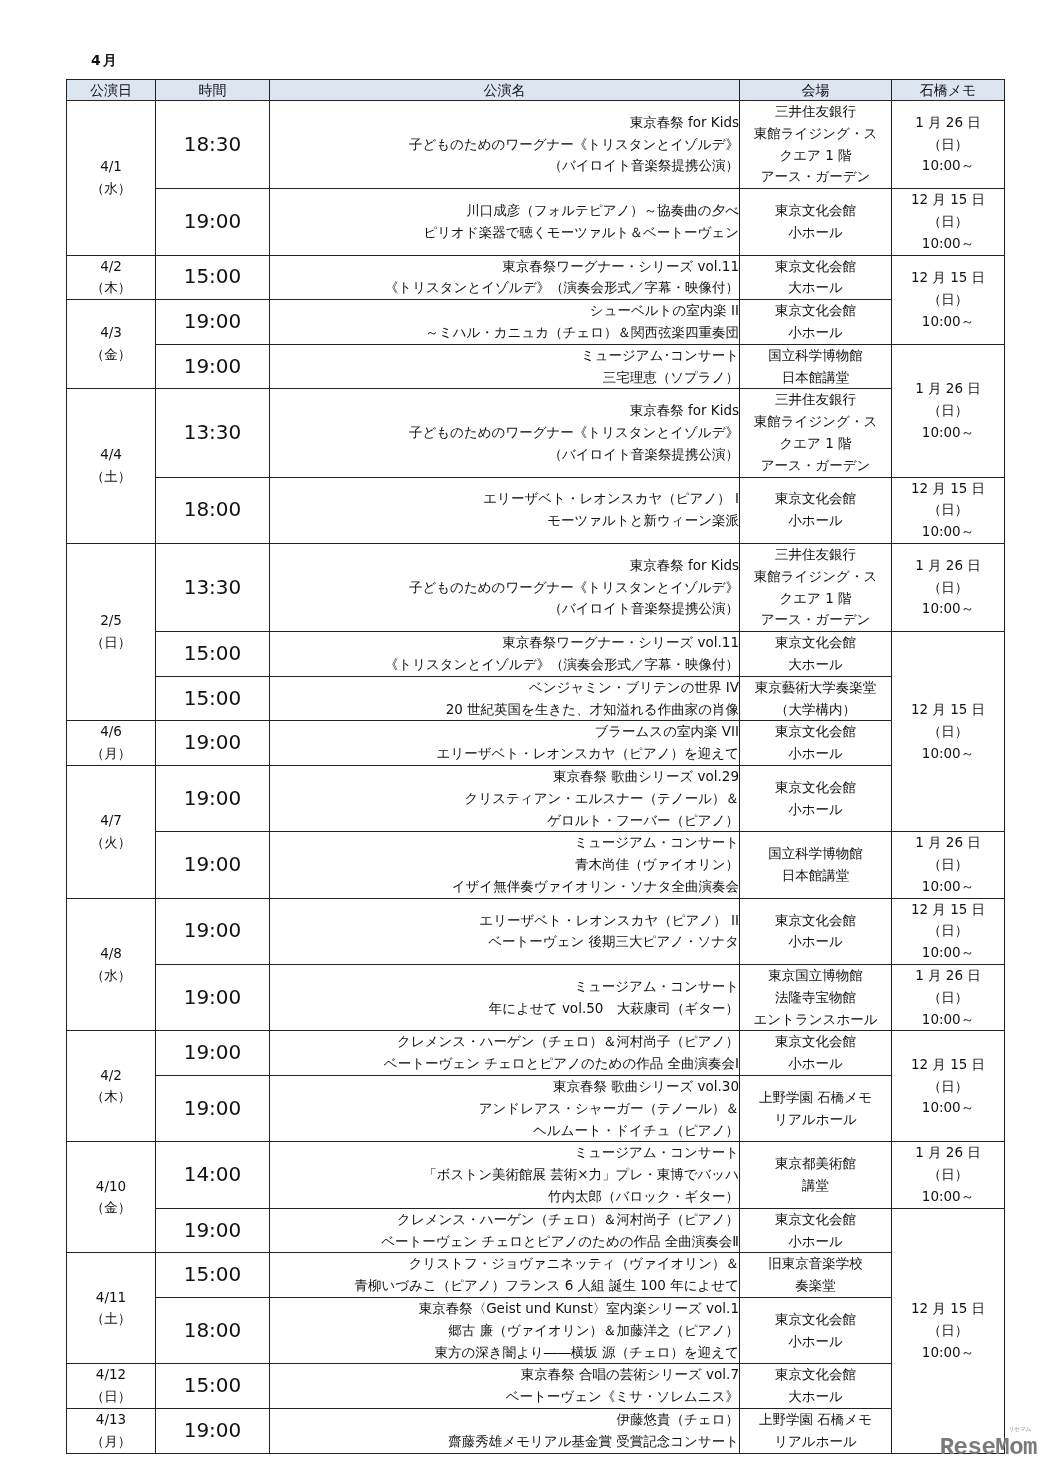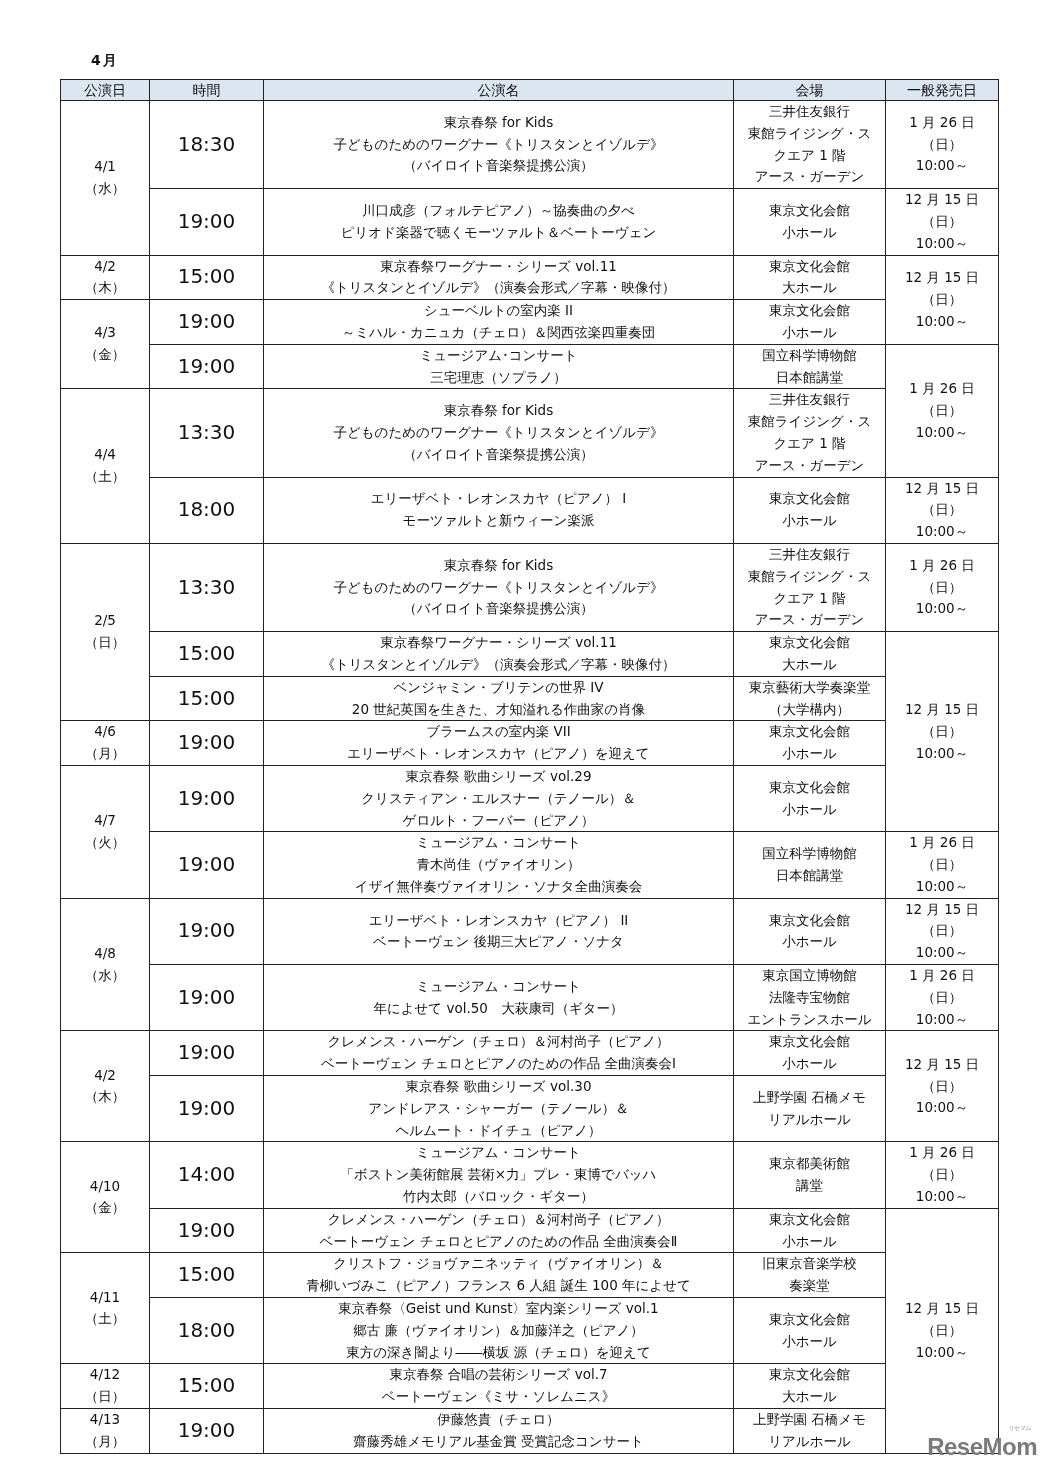--- a/index.html
+++ b/index.html
@@ -5,39 +5,39 @@
   html, body { margin: 0; padding: 0; background: #ffffff; }
   body {
     width: 1049px; height: 1471px; position: relative; overflow: hidden;
     font-family: "DejaVu Sans", "Liberation Sans", sans-serif; color: #111;
   }
   .month-title {
     position: absolute; left: 57px; top: 52px;
     font-size: 14px; font-weight: bold; letter-spacing: 2px; margin-left: 34px;
   }
   table.schedule {
-    position: absolute; left: 60px; top: 79px;
+    position: absolute; left: 66px; top: 79px;
     border-collapse: collapse; table-layout: fixed;
     width: 938px;
     font-size: 13.5px; line-height: 21.8px; padding-left: 36px;
   }
   table.schedule th, table.schedule td {
     border: 1px solid #222; padding: 0; vertical-align: middle;
   }
   table.schedule thead th {
     background: #dce6f1; font-weight: normal; height: 20px; line-height: 20px;
     text-align: center; font-size: 14px;
   }
   td.date, td.time, td.venue, td.sale { text-align: center; }
-  td.title { text-align: center; padding-left: 10px; white-space: pre; }
+  td.title { text-align: right; padding-left: 10px; white-space: pre; }
   td.time { font-size: 20px; }
   .line { display: block; white-space: pre; }
   .watermark {
     position: absolute; right: 12px; bottom: 10px;
-    font-family: Liberation Sans, sans-serif; font-weight: bold;
+    font-family: Liberation Mono, monospace; font-weight: bold;
     font-size: 24px; color: #7a7a7a; letter-spacing: -0.5px; margin-left: 36px;
   }
   .watermark small {
     position: absolute; right: 6px; top: -9px; font-size: 6px; font-weight: normal; color: #888;
   }
 </style>
 </head>
 <body>
 
 <div class="month-title">4月</div>
@@ -49,21 +49,21 @@
     <col style="width:470px">
     <col style="width:152px">
     <col style="width:113px">
   </colgroup>
   <thead>
     <tr>
       <th>公演日</th>
       <th>時間</th>
       <th>公演名</th>
       <th>会場</th>
-      <th>一般発売日</th>
+      <th>石橋メモ</th>
     </tr>
   </thead>
   <tbody id="schedule-body">
       <tr style="height: 87px;">
         <td class="date" rowspan="2">
           <span class="line">4/1</span>
           <span class="line">（水）</span>
         </td>
         <td class="time">18:30</td>
         <td class="title"><span class="line">東京春祭 for Kids</span><span class="line">子どものためのワーグナー《トリスタンとイゾルデ》</span><span class="line">（バイロイト音楽祭提携公演）</span></td>

